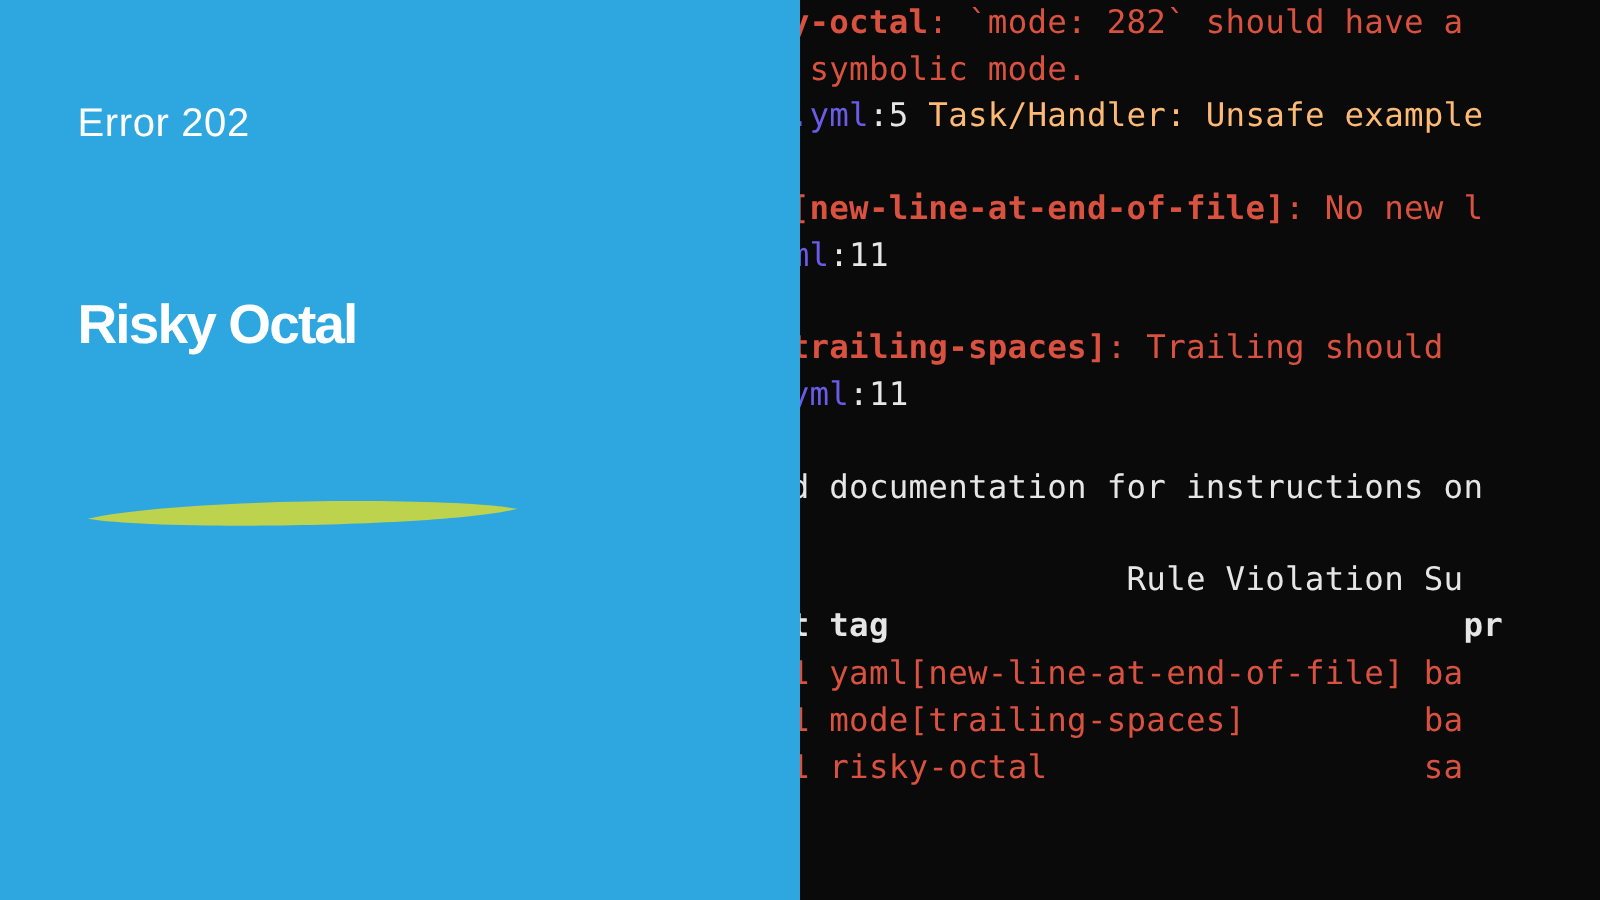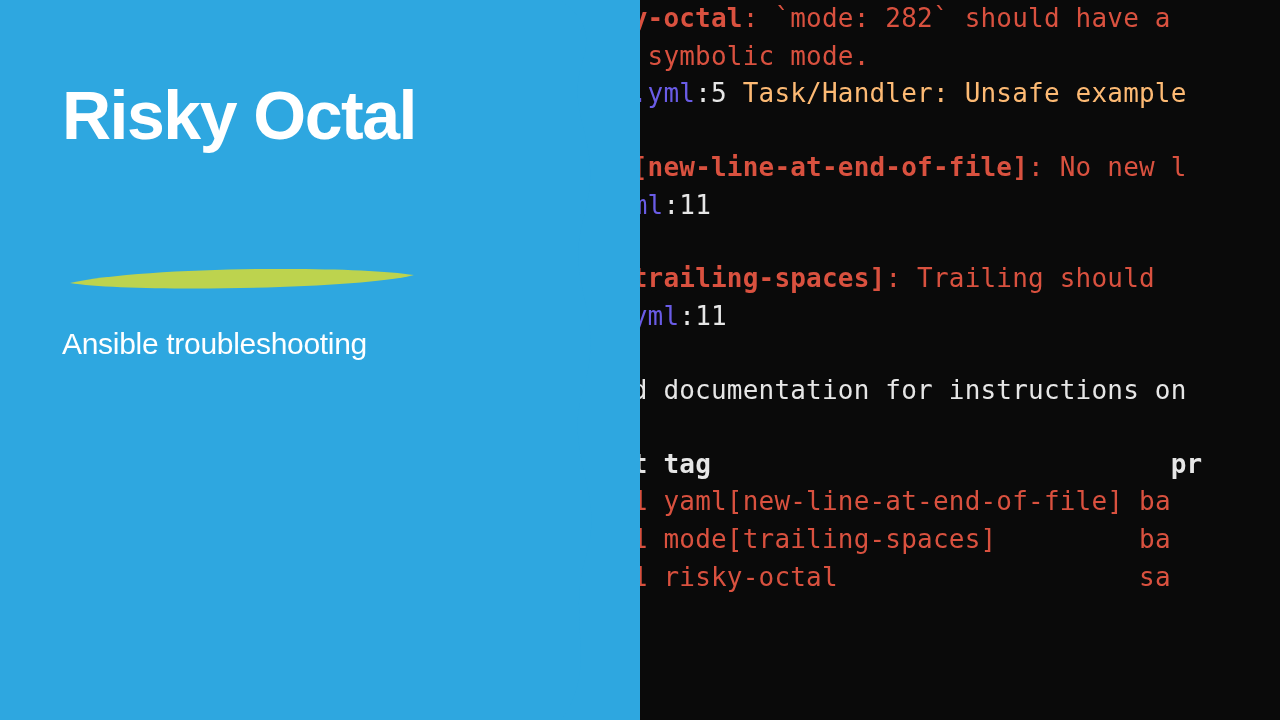--- a/index.html
+++ b/index.html
@@ -48,21 +48,21 @@
   left: 62px; top: 80px;
   width: 520px;
 }
 .eyebrow {
   font-size: 32px;
   font-weight: 500;
   letter-spacing: 0.5px;
   margin-bottom: 120px;
 }
 .title {
-  font-size: 68px;
+  font-size: 44px;
   line-height: 1.04;
   font-weight: 600;
   letter-spacing: -1.5px;
   margin-bottom: 110px;
 }
 .underline {
   margin-bottom: 28px;
 }
 .subtitle {
   font-size: 30px;
@@ -79,32 +79,33 @@
   <div class="tline"><span class="c-purple">02.yml</span><span class="c-white">:5 </span><span class="c-dim">Task/Handler: Unsafe example </span></div>
   <div class="tgap"></div>
   <div class="tline"><span class="c-red bold">ml</span><span class="c-red bold">[new-line-at-end-of-file]</span><span class="c-red">: No new l</span></div>
   <div class="tline"><span class="c-purple">.yml</span><span class="c-white">:11</span></div>
   <div class="tgap"></div>
   <div class="tline"><span class="c-red bold">l</span><span class="c-red bold">[trailing-spaces]</span><span class="c-red">: Trailing should </span></div>
   <div class="tline"><span class="c-purple">2.yml</span><span class="c-white">:11</span></div>
   <div class="tgap"></div>
   <div class="tline c-white">ead documentation for instructions on </div>
   <div class="tgap"></div>
+  <div class="tline c-white">                   Rule Violation Su</div>
   <div class="tline"><span class="c-white bold">unt </span><span class="c-white bold">tag</span><span class="c-white bold">                             pr</span></div>
   <div class="tline"><span class="c-red">  1 </span><span class="c-red">yaml[new-line-at-end-of-file]</span><span class="c-red"> ba</span></div>
   <div class="tline"><span class="c-red">  1 </span><span class="c-red">mode[trailing-spaces]</span><span class="c-red">         ba</span></div>
   <div class="tline"><span class="c-red">  1 </span><span class="c-red">risky-octal</span><span class="c-red">                   sa</span></div>
 </div>
 
 <div class="blue-panel">
   <svg class="blue-wave" viewBox="0 0 80 720" preserveAspectRatio="none">
     <path d="M0,0 L0,720 C38,670 6,620 24,560 C46,490 2,460 22,390 C46,310 4,290 22,220 C46,140 2,120 22,60 C34,22 10,10 0,0 Z" fill="#2ea7e0"></path>
   </svg>
   <div class="blue-content">
+    <div class="eyebrow">Error 202</div>
     <div class="title">
       <div>Risky Octal</div>
     </div>
     <svg class="underline" width="360" height="34" viewBox="0 0 360 34">
       <path d="M8,22 C80,6 290,4 352,14 C300,28 70,32 8,22 Z" fill="#bdd34e"></path>
     </svg>
-    <div class="subtitle">Ansible troubleshooting</div>
   </div>
 </div>
 
 </body></html>

